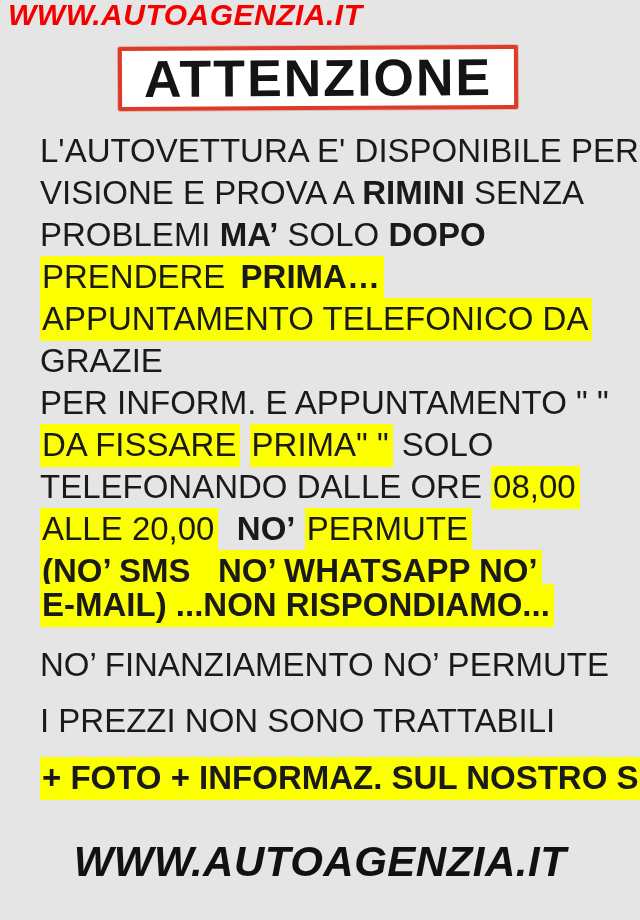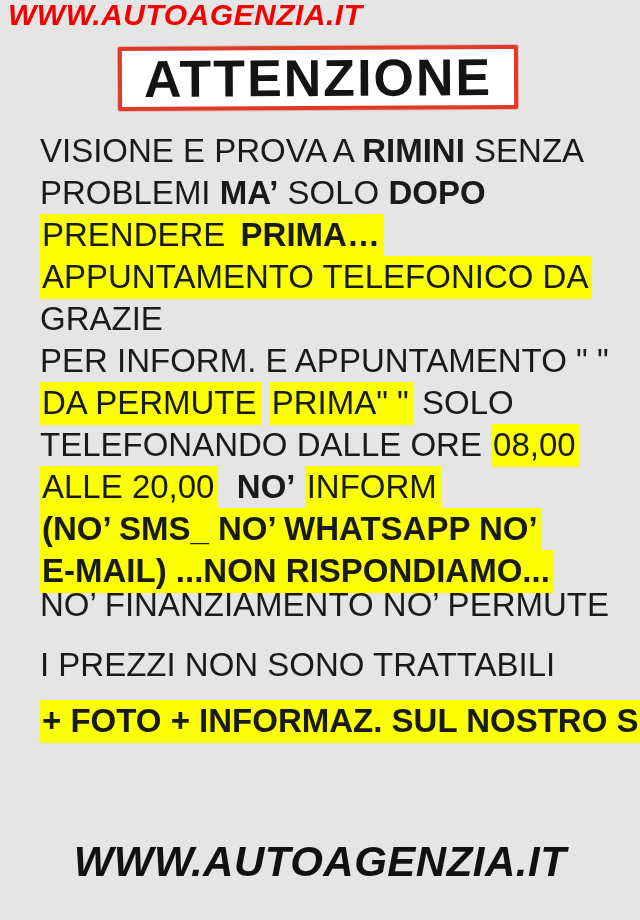--- a/index.html
+++ b/index.html
@@ -78,29 +78,30 @@
 
 <div class="page">
 
   <div class="site-top">WWW.AUTOAGENZIA.IT</div>
 
   <div class="attn-box">
     <span class="attn-text">ATTENZIONE</span>
   </div>
 
   <div class="body-lines" id="body-lines">
+      <div class="line"><span class="">L'AUTOVETTURA E' DISPONIBILE PER</span></div>
       <div class="line"><span class="">VISIONE E PROVA A </span><span class="seg-b ">RIMINI</span><span class=""> SENZA</span></div>
       <div class="line"><span class="">PROBLEMI </span><span class="seg-b ">MA’</span><span class=""> SOLO </span><span class="seg-b ">DOPO</span></div>
       <div class="line"><span class="seg-hl">PRENDERE </span><span class="seg-b seg-hl">PRIMA…</span></div>
       <div class="line"><span class="seg-hl">APPUNTAMENTO TELEFONICO DA</span></div>
       <div class="line"><span class="">GRAZIE</span></div>
       <div class="line"><span class="">PER INFORM. E APPUNTAMENTO " "</span></div>
-      <div class="line"><span class="seg-hl">DA PERMUTE</span><span class=""> </span><span class="seg-hl">PRIMA" "</span><span class=""> SOLO</span></div>
+      <div class="line"><span class="seg-hl">DA FISSARE</span><span class=""> </span><span class="seg-hl">PRIMA" "</span><span class=""> SOLO</span></div>
       <div class="line"><span class="">TELEFONANDO DALLE ORE </span><span class="seg-hl">08,00</span></div>
-      <div class="line"><span class="seg-hl">ALLE 20,00</span><span class="">  </span><span class="seg-b ">NO’</span><span class=""> </span><span class="seg-hl">INFORM</span></div>
+      <div class="line"><span class="seg-hl">ALLE 20,00</span><span class="">  </span><span class="seg-b ">NO’</span><span class=""> </span><span class="seg-hl">PERMUTE</span></div>
       <div class="line"><span class="seg-b seg-hl">(NO’ SMS_ NO’ WHATSAPP NO’</span></div>
       <div class="line"><span class="seg-b seg-hl">E-MAIL) ...NON RISPONDIAMO...</span></div>
       <div class="line"><span class="">NO’ FINANZIAMENTO NO’ PERMUTE</span></div>
       <div class="line"><span class="">I PREZZI NON SONO TRATTABILI</span></div>
       <div class="line"><span class="seg-b seg-hl">+ FOTO + INFORMAZ. SUL NOSTRO SITO</span></div>
     </div>
 
   <div class="site-bottom">WWW.AUTOAGENZIA.IT</div>
 
 </div>

